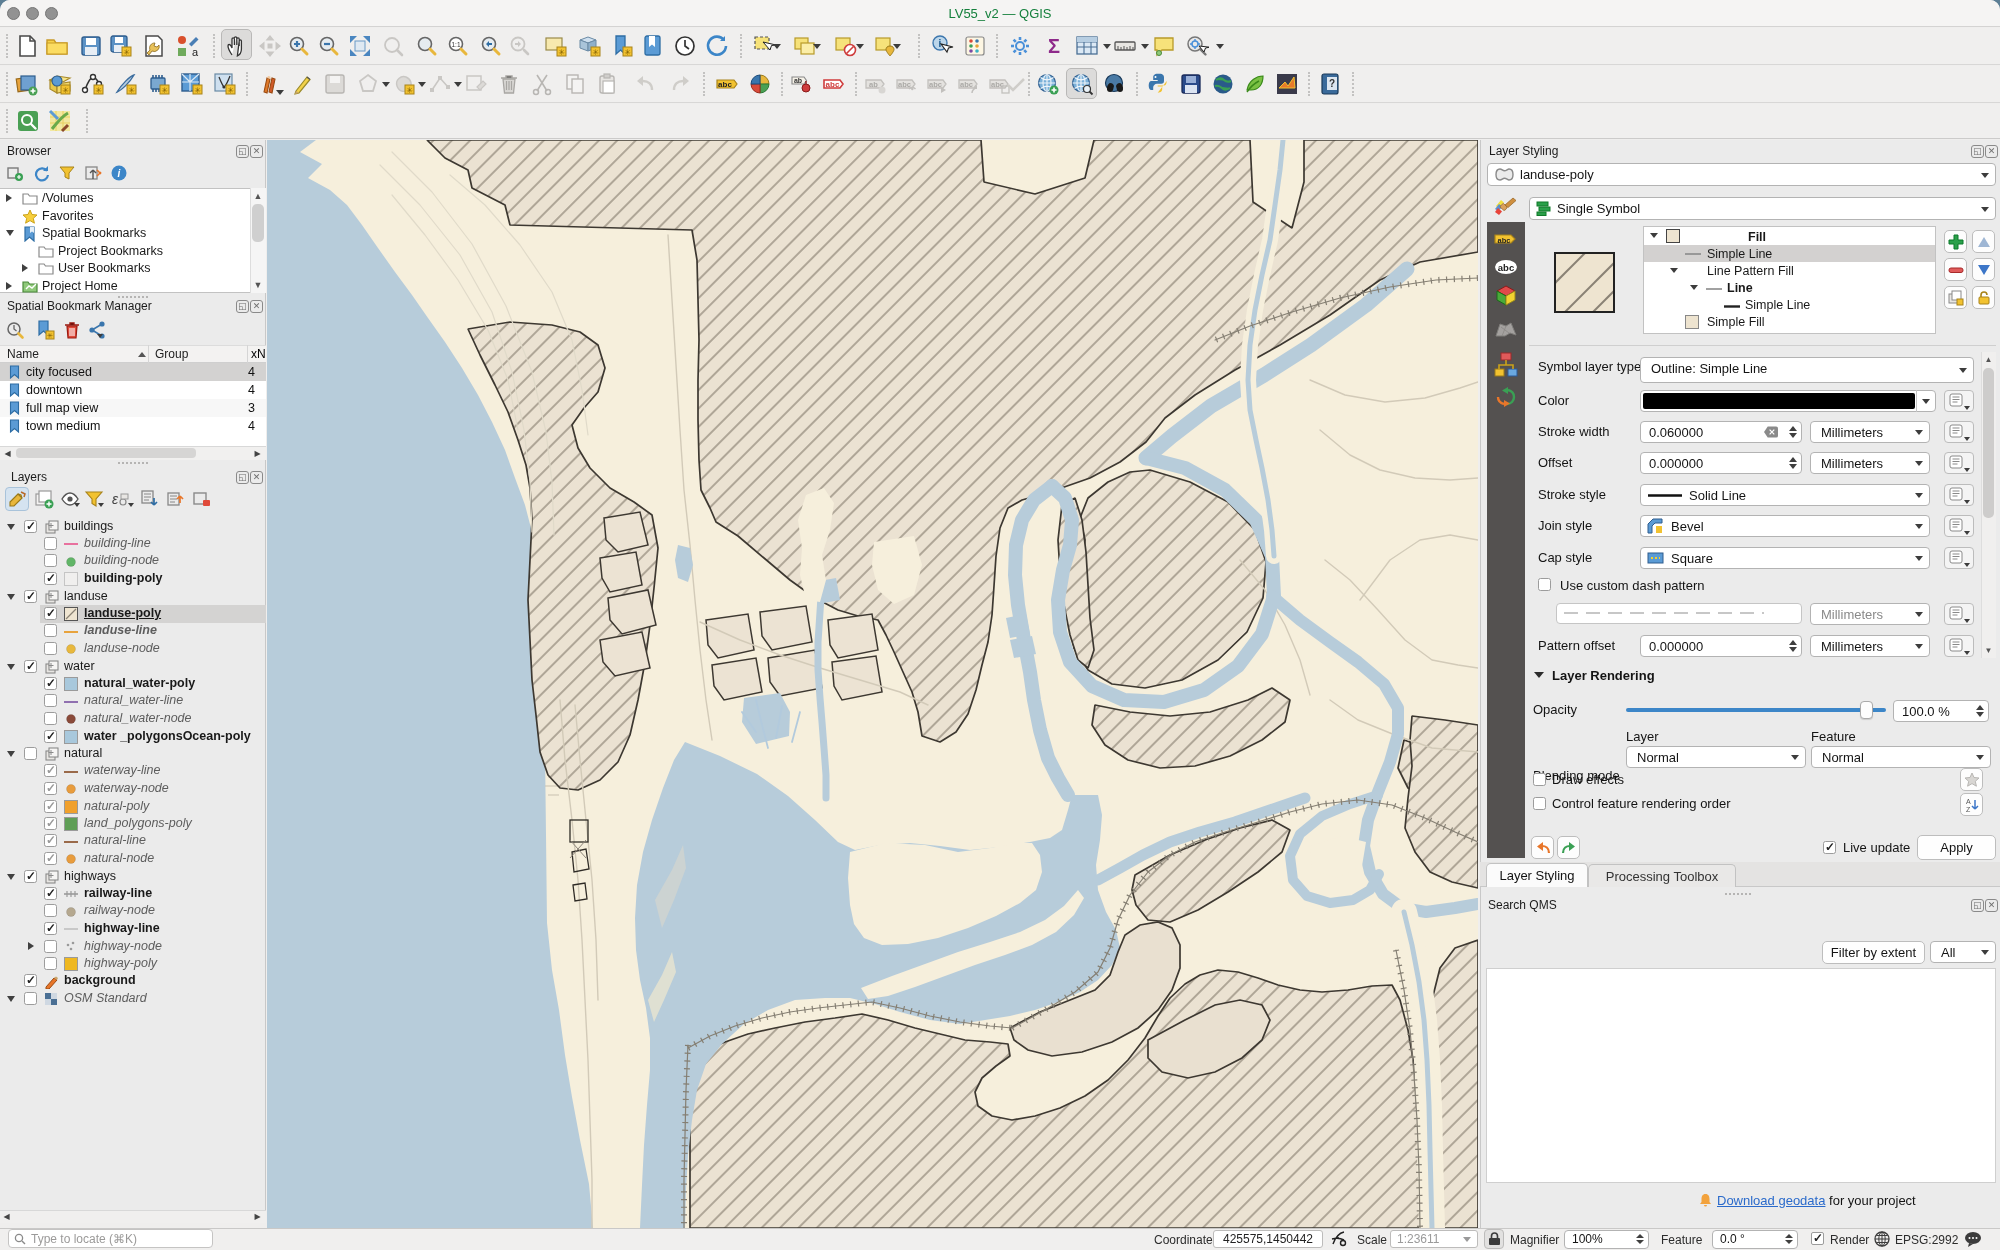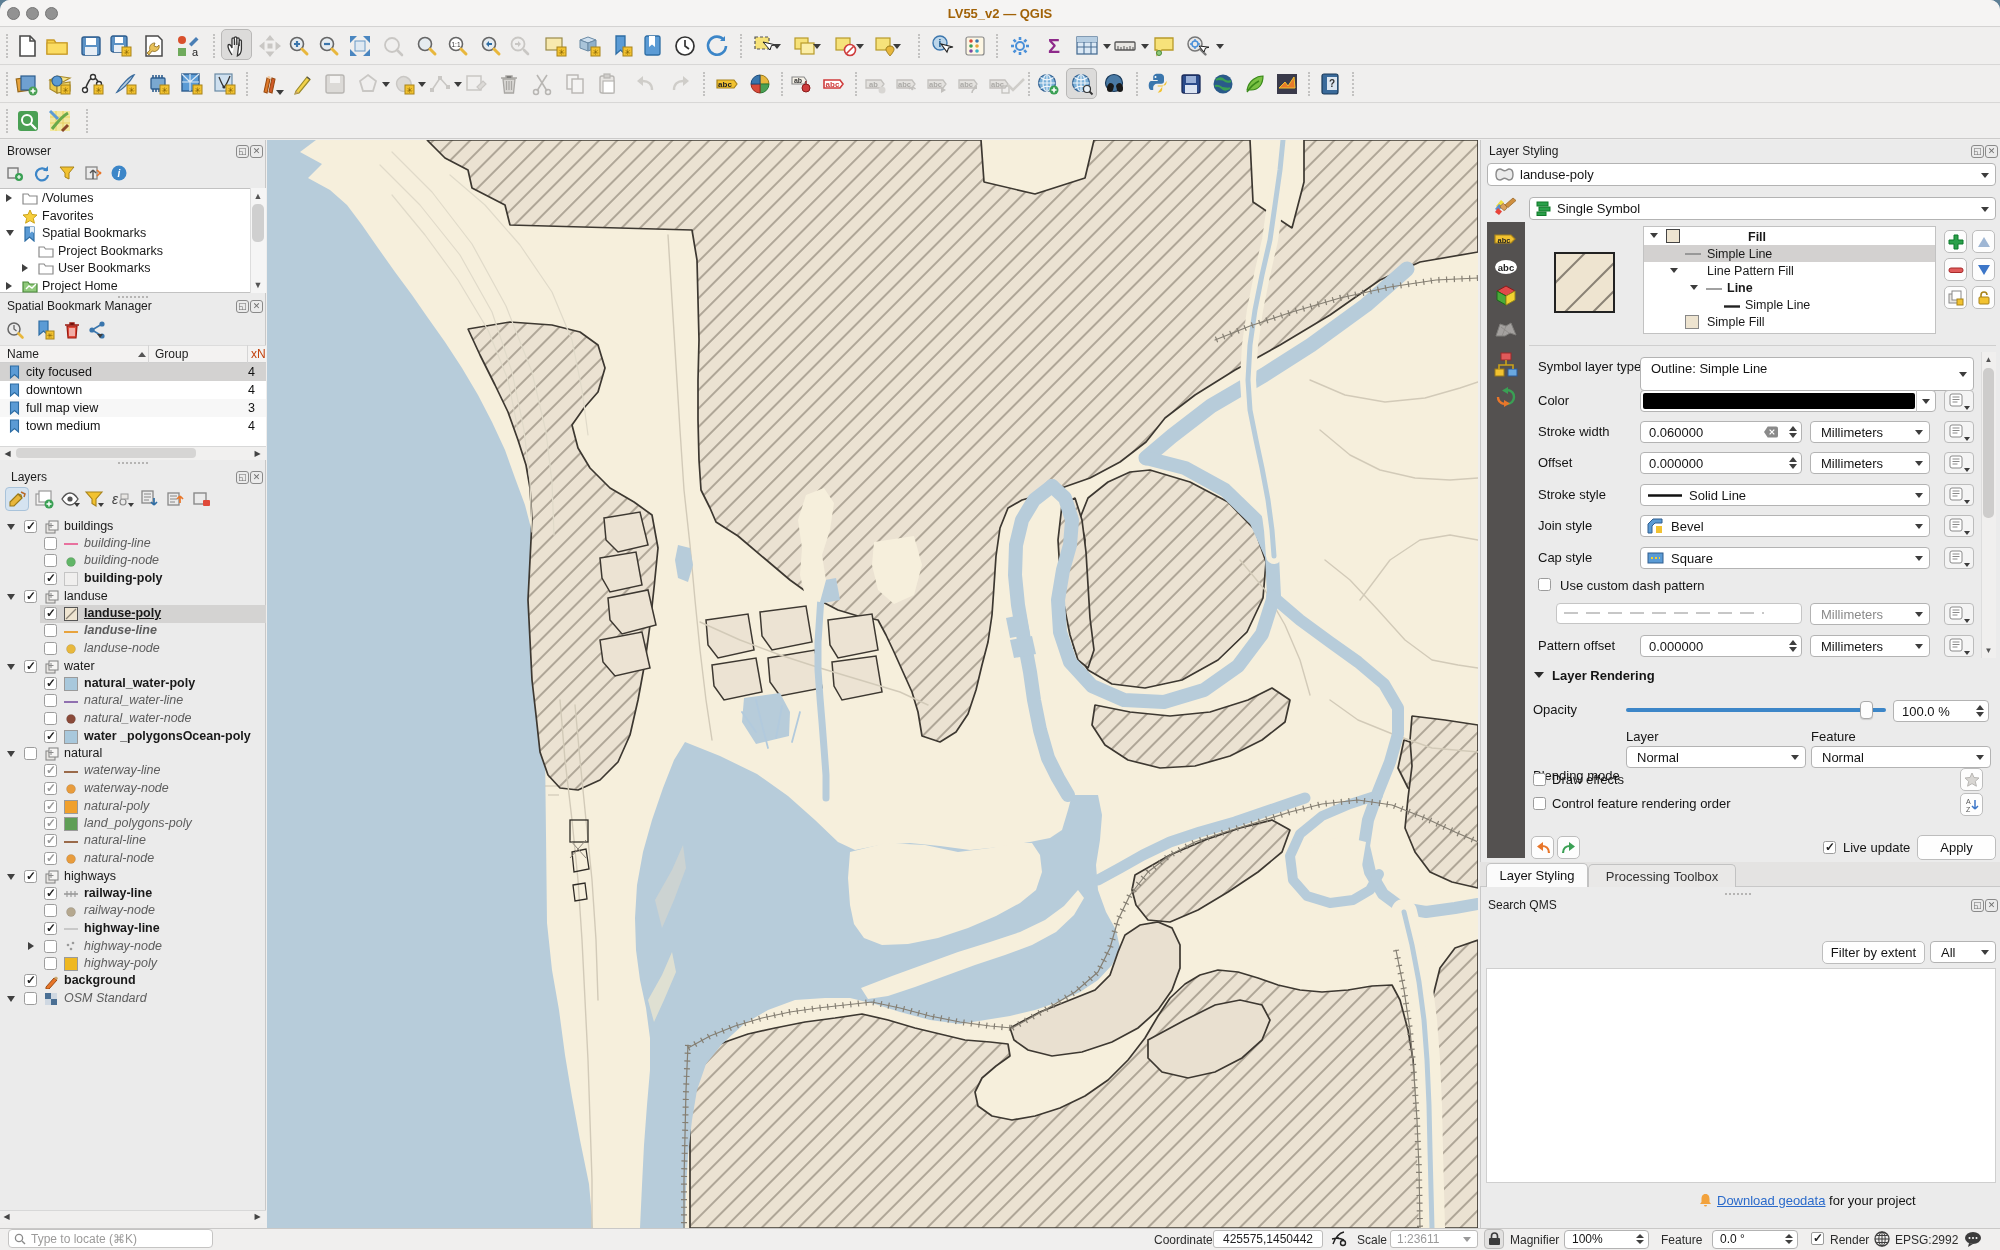--- a/index.html
+++ b/index.html
@@ -1,20 +1,20 @@
 <!DOCTYPE html>
 <html><head><meta charset="utf-8"><style>
 *{margin:0;padding:0;box-sizing:border-box}
 html,body{width:2000px;height:1250px;overflow:hidden}
 body{font-family:"Liberation Sans",sans-serif;background:#5d7f95;}
 #win{position:absolute;left:0;top:0;width:2000px;height:1250px;background:#efeeed;border-radius:10px 10px 0 0;overflow:hidden}
 .abs{position:absolute}
 #titlebar{left:0;top:0;width:2000px;height:27px;background:#f5f4f3;border-bottom:1px solid #d4d3d2}
 .tl{width:13px;height:13px;border-radius:50%;background:#929292;border:1px solid #767676;top:7px}
-#title{width:2000px;text-align:center;top:6px;font-size:13px;font-weight:bold;color:#a16207}
+#title{width:2000px;text-align:center;top:6px;font-size:13px;font-weight:normal;color:#15803d}
 #row1{left:0;top:28px;width:2000px;height:37px;background:#f0efee;border-bottom:1px solid #d8d7d6}
 #row2{left:0;top:66px;width:2000px;height:37px;background:#f0efee;border-bottom:1px solid #d8d7d6}
 #row3{left:0;top:104px;width:2000px;height:35px;background:#f0efee;border-bottom:1px solid #cccbca}
 #leftpanel{left:0;top:140px;width:266px;height:1070px;background:#ebebeb;border-right:1px solid #c8c8c8}
 #map{left:267px;top:140px;width:1211px;height:1088px;background:#f6efdc}
 #rightpanel{left:1480px;top:140px;width:520px;height:1088px;background:#ebebeb;border-left:1px solid #c8c8c8}
 #statusbar{left:0;top:1228px;width:2000px;height:22px;background:#f0efee;border-top:1px solid #c9c8c7}
 .ptitle{font-size:12px;color:#1c1c1c}
 .pbtn{width:13px;height:13px;border:1.4px solid #8a8a8a;border-radius:3px;background:#ebebeb;color:#6f6f6f;font-size:9px;line-height:10px;text-align:center}
 .white{background:#fff;border:1px solid #c2c2c2}
@@ -649,21 +649,21 @@
       <circle cx="4" cy="10" r="2.6" fill="#3a76ad"></circle>
       <circle cx="14" cy="16" r="2.6" fill="#3a76ad"></circle>
       <path d="M14 4L4 10l10 6" stroke="#3a76ad" stroke-width="1.6" fill="none"></path>
     </svg>
     <div class="abs" style="left:97px;top:334px;width:0;height:0;border-left:3.5px solid transparent;border-right:3.5px solid transparent;border-top:4.5px solid #3c3c3c"></div>
     <div class="abs" style="left:0px;top:345px;width:266px;height:115px;background:#fff"></div>
     <div class="abs" style="left:0px;top:345px;width:266px;height:18px;background:#f3f2f1;border-bottom:1px solid #cfcfcf;border-top:1px solid #dcdcdc"></div>
     <div class="abs" style="left:7px;top:347px;font-size:12px;color:#222">Name</div>
     <div class="abs" style="left:138px;top:352px;width:0;height:0;border-left:4px solid transparent;border-right:4px solid transparent;border-bottom:5px solid #555"></div>
     <div class="abs" style="left:155px;top:347px;font-size:12px;color:#222">Group</div>
-    <div class="abs" style="left:251px;top:347px;font-size:12px;color:#c2410c">xN</div>
+    <div class="abs" style="left:251px;top:347px;font-size:12px;color:#000000">xN</div>
     <div class="abs" style="left:148px;top:345px;width:1px;height:18px;background:#d5d5d5"></div>
     <div class="abs" style="left:247px;top:345px;width:1px;height:18px;background:#d5d5d5"></div>
     <div class="abs" style="left:0;top:363px;width:266px;height:18px;background:#d3d2d1"></div>
     <svg class="abs" style="left:8px;top:365px" width="13" height="14" viewBox="0 0 12 14">
       <path d="M2 1h8v12l-4-3.5L2 13z" fill="#5b9bd5" stroke="#2e6da4" stroke-width="1.1"></path>
     </svg>
     <div class="abs" style="left:26px;top:365px;font-size:12.5px;color:#111">city focused</div>
     <div class="abs" style="left:248px;top:365px;font-size:12.5px;color:#111">4</div>
     <svg class="abs" style="left:8px;top:383px" width="13" height="14" viewBox="0 0 12 14">
       <path d="M2 1h8v12l-4-3.5L2 13z" fill="#5b9bd5" stroke="#2e6da4" stroke-width="1.1"></path>
@@ -1046,21 +1046,21 @@
     <svg class="abs" style="left:1975.5px;top:289.5px" width="16" height="16" viewBox="0 0 16 16">
       <rect x="3" y="7" width="10" height="7" rx="1" fill="#f2c230" stroke="#a8831a"></rect>
       <path d="M5 7V5a3 3 0 0 1 6 0" fill="none" stroke="#a8831a" stroke-width="1.6"></path>
     </svg>
     <div class="abs" style="left:1529px;top:345px;width:467px;height:1px;background:#cfcfcf"></div>
     <div class="abs" style="left:1981px;top:352px;width:15px;height:306px;background:#f0efee;border-left:1px solid #ddd"></div>
     <div class="abs" style="left:1983px;top:354px;width:11px;height:11px;color:#555;font-size:8px;text-align:center;line-height:11px">▲</div>
     <div class="abs" style="left:1983px;top:645px;width:11px;height:11px;color:#555;font-size:8px;text-align:center;line-height:11px">▼</div>
     <div class="abs" style="left:1983px;top:368px;width:11px;height:150px;background:#cdcccb;border-radius:5px"></div>
     <div class="lbl" style="left:1538px;top:359px">Symbol layer type</div>
-    <div class="combo abs" style="left:1640px;top:357px;width:334px;height:34px;color:#141414">
+    <div class="combo abs" style="left:1640px;top:357px;width:334px;height:26px;color:#141414">
       <span class="ca"></span>
       <span style="position:absolute;left:10px;top:3px">Outline: Simple Line</span>
     </div>
     <div class="lbl" style="left:1538px;top:393px">Color</div>
     <div class="abs" style="left:1640px;top:390px;width:296px;height:22px;border:1px solid #b3b3b3;border-radius:4px;background:#fff"></div>
     <div class="abs" style="left:1643px;top:393px;width:272px;height:16px;background:#000;border-radius:2px"></div>
     <div class="abs" style="left:1916px;top:390px;width:20px;height:22px;border-left:1px solid #c5c5c5"></div>
     <div class="abs" style="left:1922px;top:399px;width:0;height:0;border-left:4px solid transparent;border-right:4px solid transparent;border-top:5px solid #3c3c3c"></div>
     <div class="dd abs" style="left:1944px;top:390px"></div>
     <svg class="abs" style="left:1949px;top:393px" width="14" height="14" viewBox="0 0 14 14">

